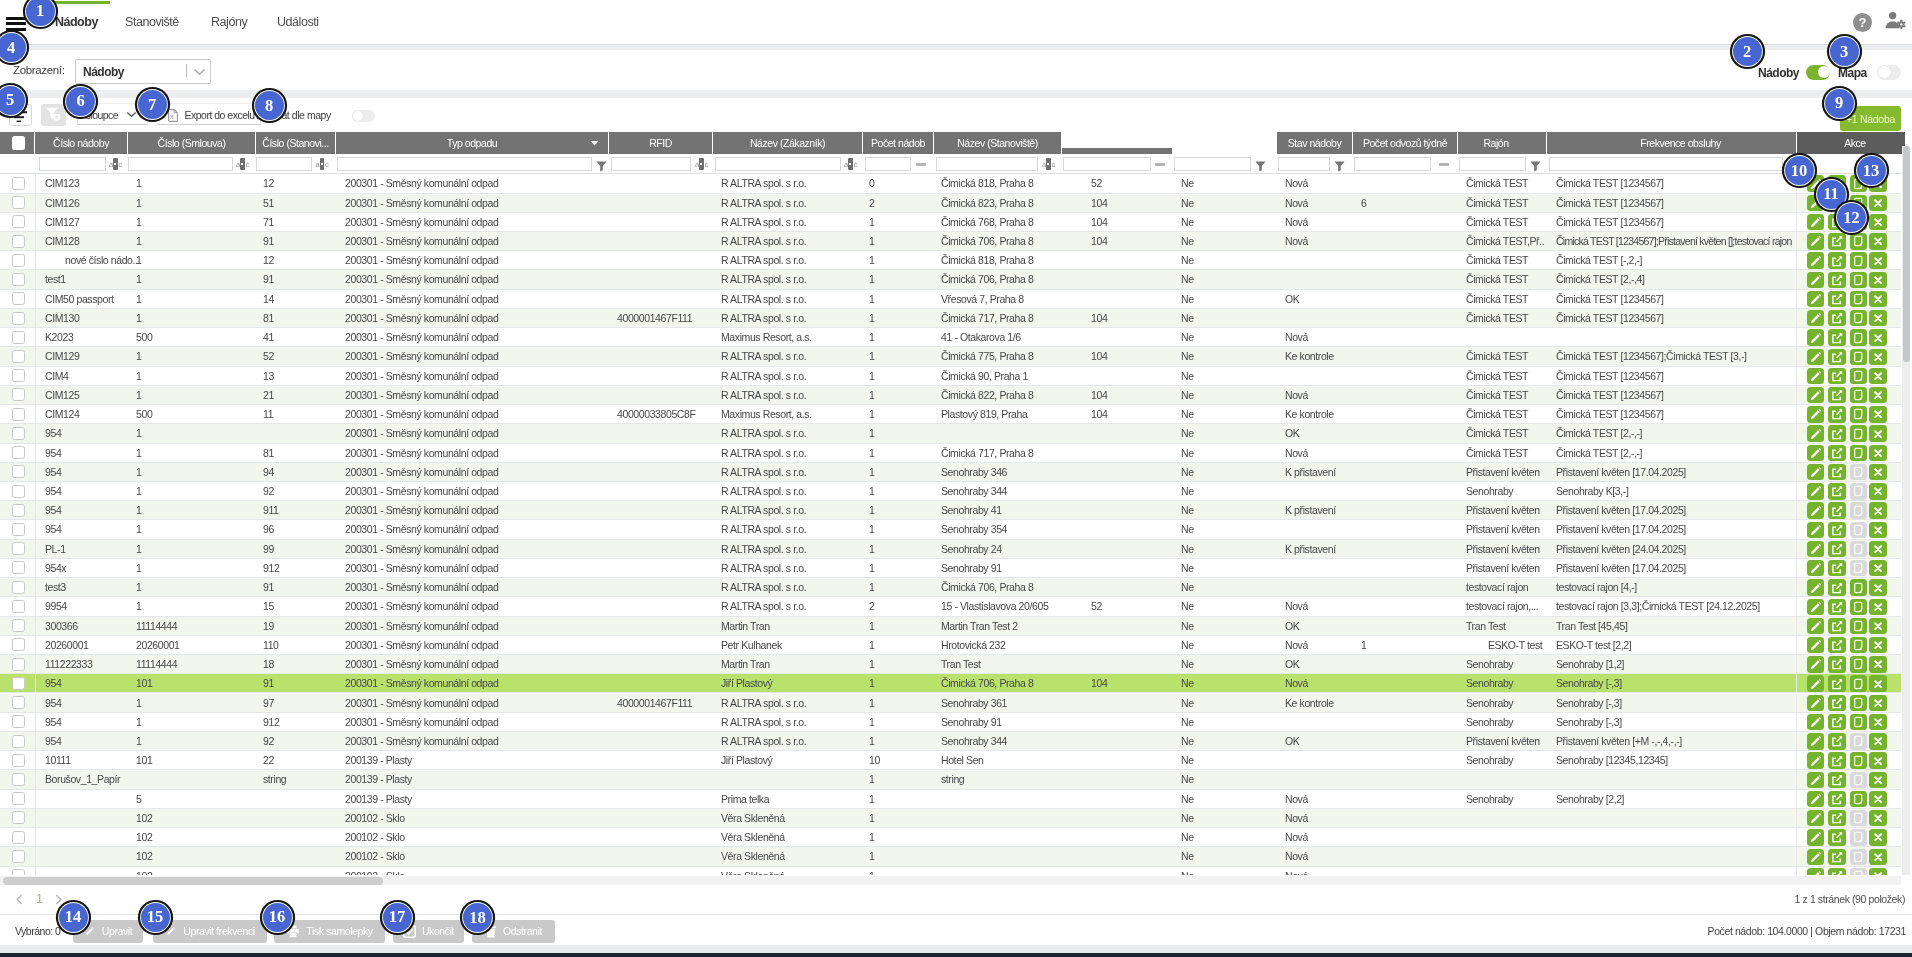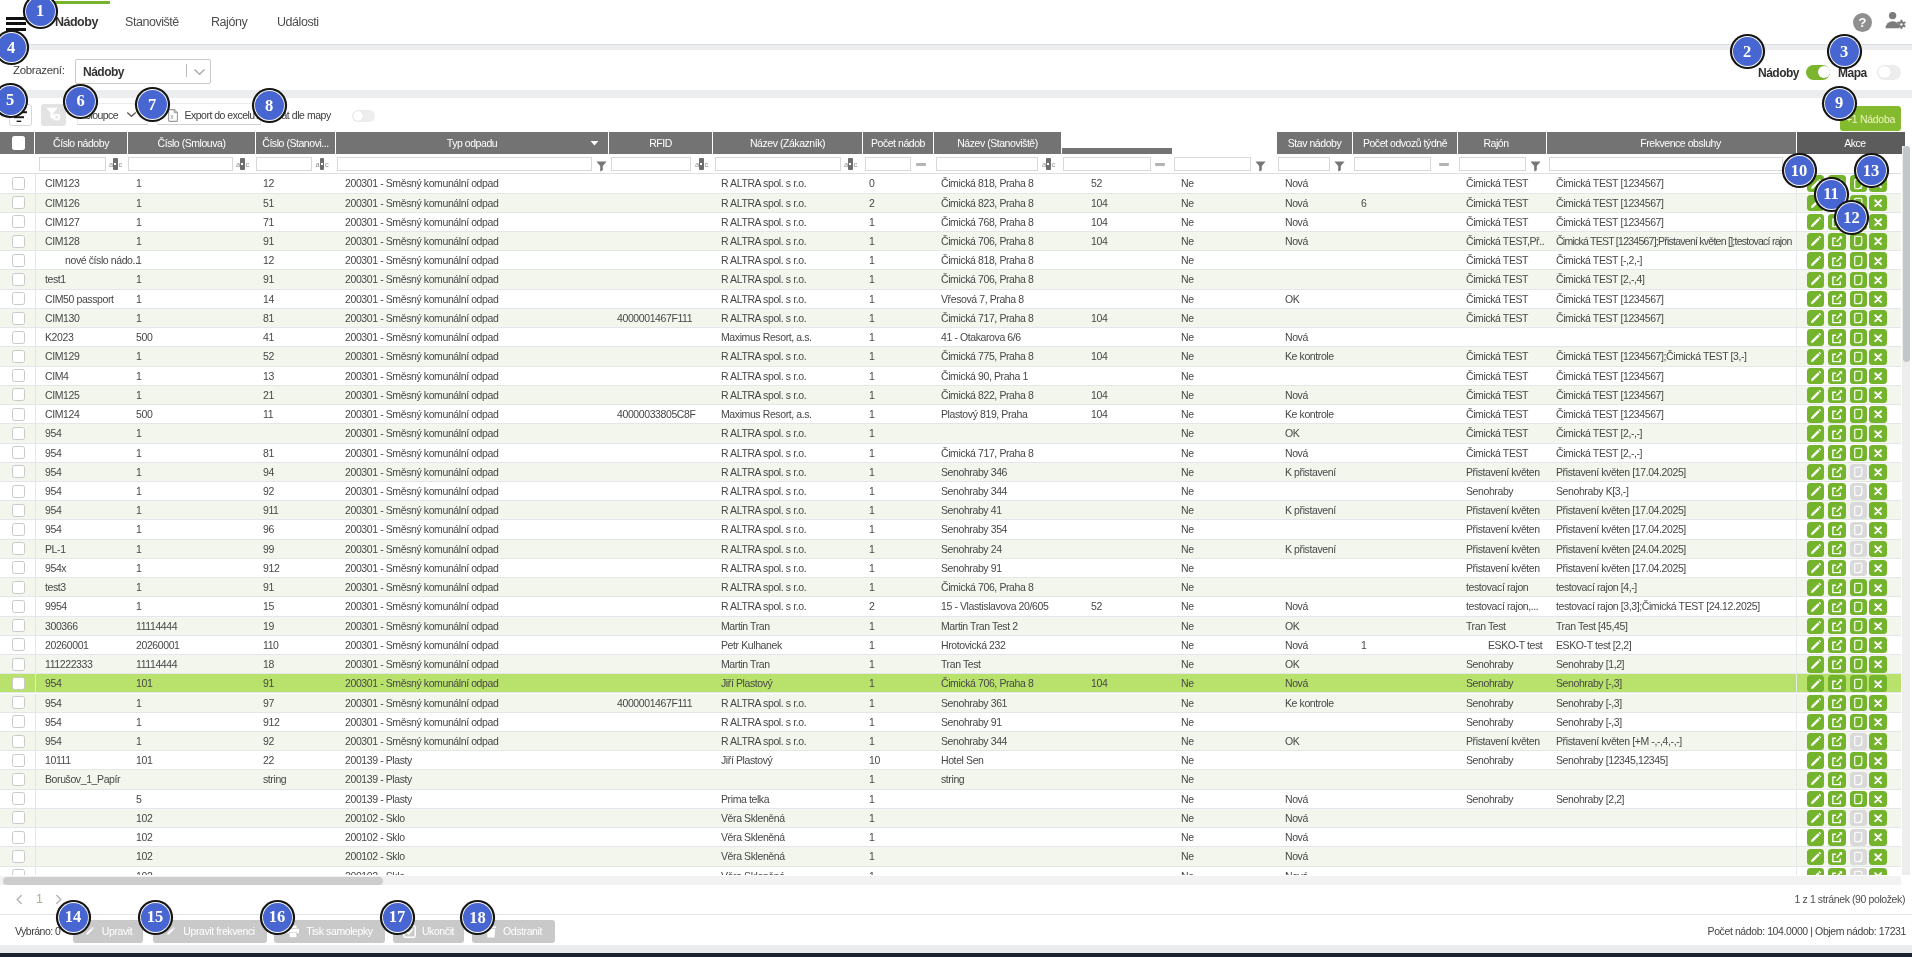--- a/index.html
+++ b/index.html
@@ -516,21 +516,21 @@
 <div class="row" style="top:153.84px;background:#fff;">
 <div class="cb"></div>
 <div style="position:absolute;left:34.5px;top:0;width:1px;height:19.23px;background:#e3e7ea;"></div>
 <div style="position:absolute;left:1796px;top:0;width:1px;height:19.23px;background:#e6e9ec;"></div>
 <div class="cell" style="left:45px;width:80px;">K2023</div>
 <div class="cell" style="left:136px;width:118px;">500</div>
 <div class="cell" style="left:263px;width:70px;">41</div>
 <div class="cell" style="left:345px;width:260px;">200301 - Směsný komunální odpad</div>
 <div class="cell" style="left:721px;width:124px;">Maximus Resort, a.s.</div>
 <div class="cell" style="left:869px;width:60px;">1</div>
-<div class="cell" style="left:941px;width:118px;">41 - Otakarova 6/6</div>
+<div class="cell" style="left:941px;width:118px;">41 - Otakarova 1/6</div>
 <div class="cell" style="left:1181px;width:92px;">Ne</div>
 <div class="cell" style="left:1285px;width:74px;">Nová</div>
 <div class="ab" style="left:1807px;">
         <svg width="16" height="16" viewBox="0 0 16 16">
           <path fill="#fff" d="M11.5 2.8 L13.2 4.5 L12.3 5.4 L10.6 3.7 Z M10 4.3 L11.7 6 L5.2 12.5 L3 13 L3.5 10.8 Z"></path>
         </svg>
       </div>
 <div class="ab" style="left:1828.4px;">
         <svg width="16" height="16" viewBox="0 0 16 16">
           <path fill="none" stroke="#fff" stroke-width="1.4" d="M11.2 9.6 V12.6 H3.9 V5.3 H6.9"></path>

